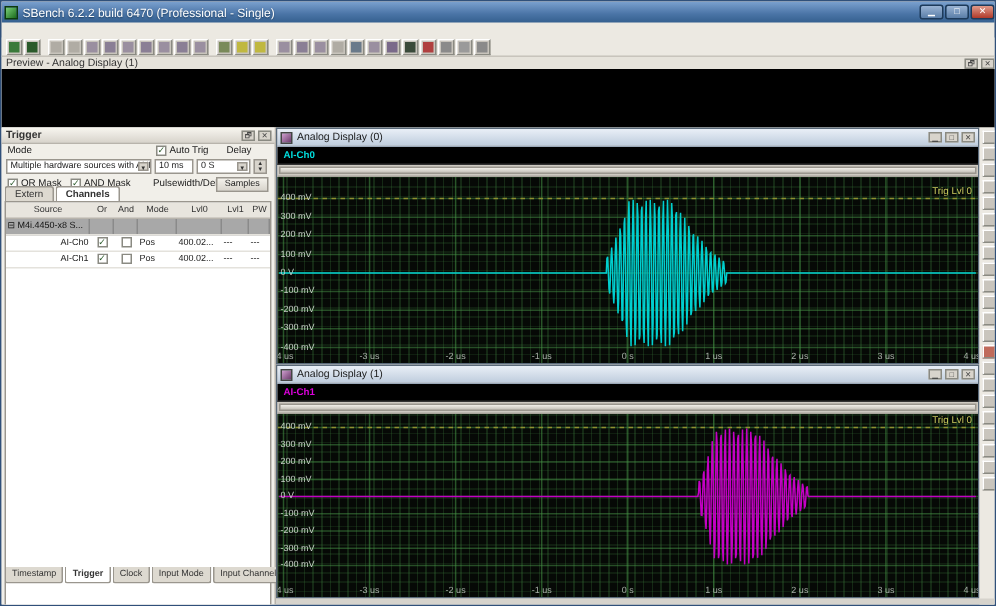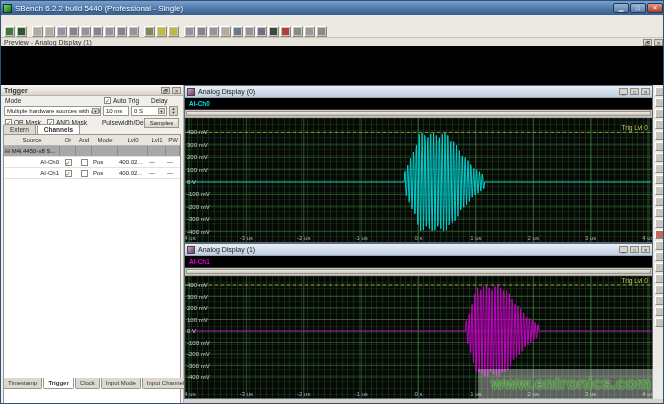--- a/index.html
+++ b/index.html
@@ -86,21 +86,21 @@
     background:rgba(235,240,235,.38);display:flex;align-items:center;justify-content:center;}
   .watermark span{font-size:17px;font-weight:bold;color:#3f9e2a;opacity:.9;text-shadow:0 0 2px rgba(255,255,255,.8);white-space:nowrap;}
 </style>
 </head>
 <body>
 
 <div class="app">
 
   <div class="titlebar">
     <span class="appicon"></span>
-    <span class="title">SBench 6.2.2 build 5440 (Professional - Single)</span>
+    <span class="title">SBench 6.2.2 build 6470 (Professional - Single)</span>
     <span class="winbtn">▁</span>
     <span class="winbtn">□</span>
     <span class="winbtn close">✕</span>
   </div>
 
 
   <div class="toolbar" id="toolbar">
       <span class="tool-icon">
         <i style="background: rgb(58, 122, 58);"></i>
       </span>
@@ -421,16 +421,13 @@
       <span class="rt-icon" style="background: rgb(201, 197, 189);"></span>
       <span class="rt-icon" style="background: rgb(201, 197, 189);"></span>
       <span class="rt-icon" style="background: rgb(201, 197, 189);"></span>
       <span class="rt-icon" style="background: rgb(201, 197, 189);"></span>
       <span class="rt-icon" style="background: rgb(201, 197, 189);"></span>
       <span class="rt-icon" style="background: rgb(201, 197, 189);"></span>
       <span class="rt-icon" style="background: rgb(201, 197, 189);"></span>
     </div>
   <div class="bottom-strip"></div>
 
-  <div class="watermark">
-    <span>www.entronics.com</span>
-  </div>
 </div>
 
 </body></html>

